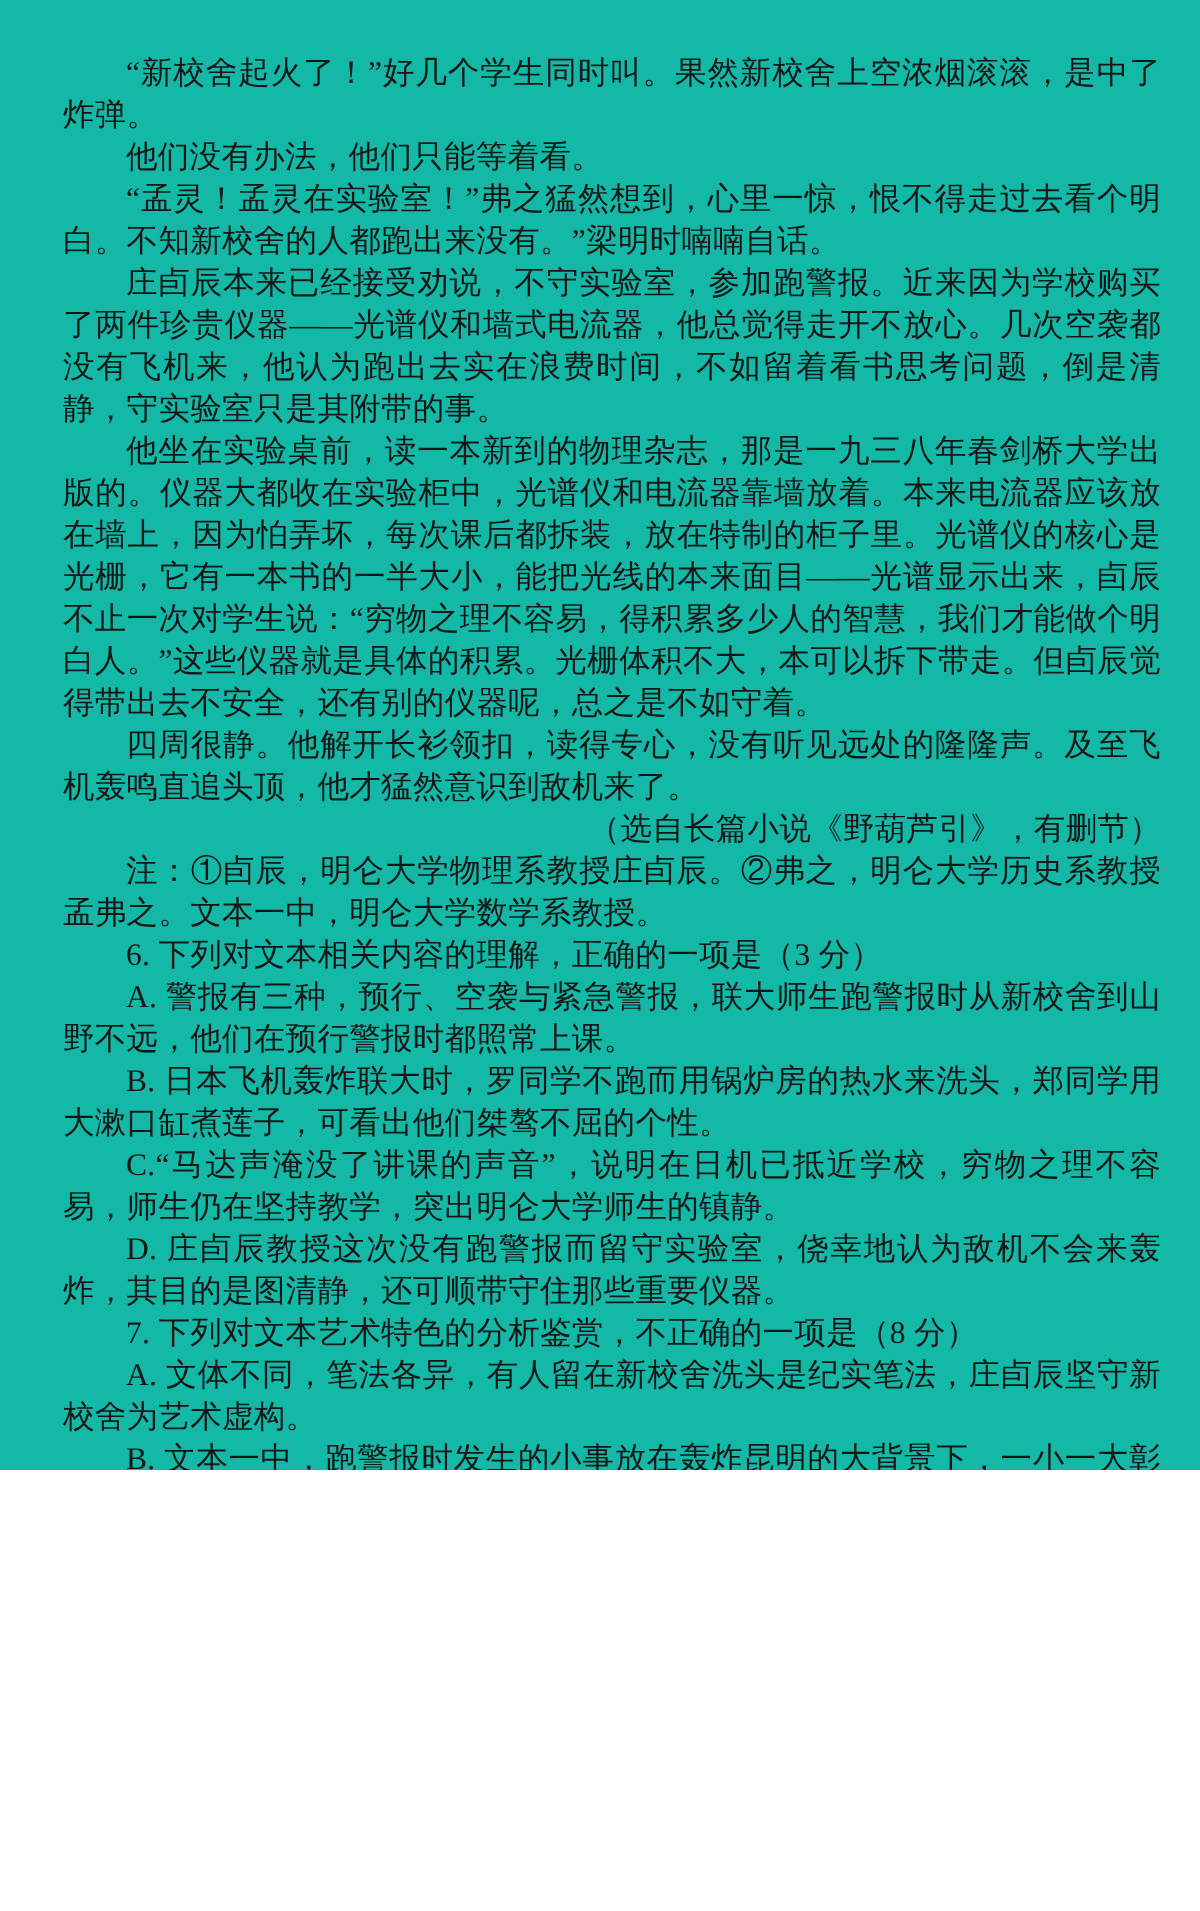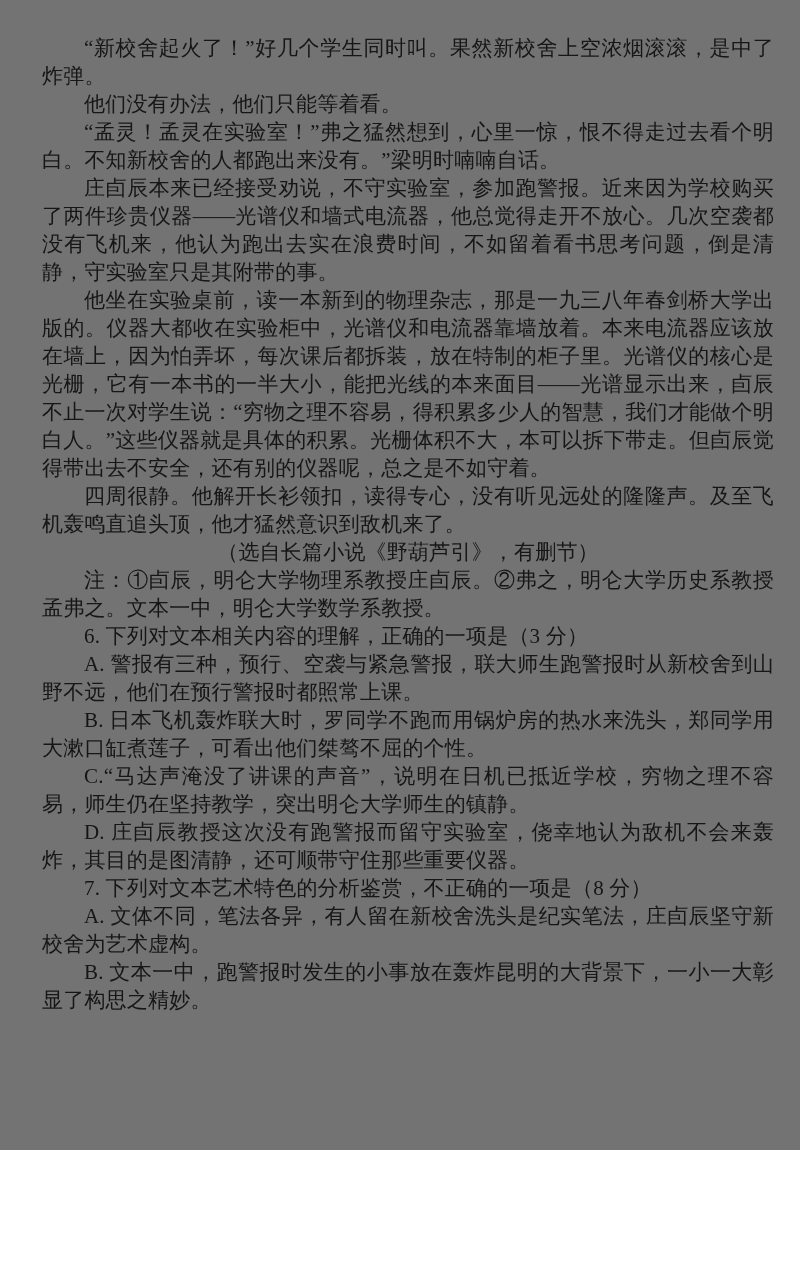--- a/index.html
+++ b/index.html
@@ -4,43 +4,43 @@
 <style>
   html, body {
     margin: 0;
     padding: 0;
     background: #ffffff;
   }
   .page {
     position: relative;
     box-sizing: border-box;
     width: 800px;
-    height: 1150px;
-    background: #737373;
+    height: 980px;
+    background: #14b8a6;
     overflow: hidden;
   }
   .text-area {
     box-sizing: border-box;
     position: absolute;
     top: 34px;
     left: 42px;
     width: 732px;
     font-family: "Liberation Serif", "DejaVu Serif", serif;
     font-size: 21px;
     line-height: 28px;
     color: #161616;
     text-align: justify;
     letter-spacing: 0.2px;
   }
   p.block {
     margin: 0;
     padding: 0;
   }
   p.block.indent { text-indent: 2em; }
-  p.block.right  { text-align: center; text-indent: 0; }
+  p.block.right  { text-align: right; text-indent: 0; }
   .u {
     text-decoration: underline;
     text-underline-offset: 4px;
     text-decoration-thickness: 1.5px;
   }
 </style>
 </head>
 <body>
 
 <div class="page">

